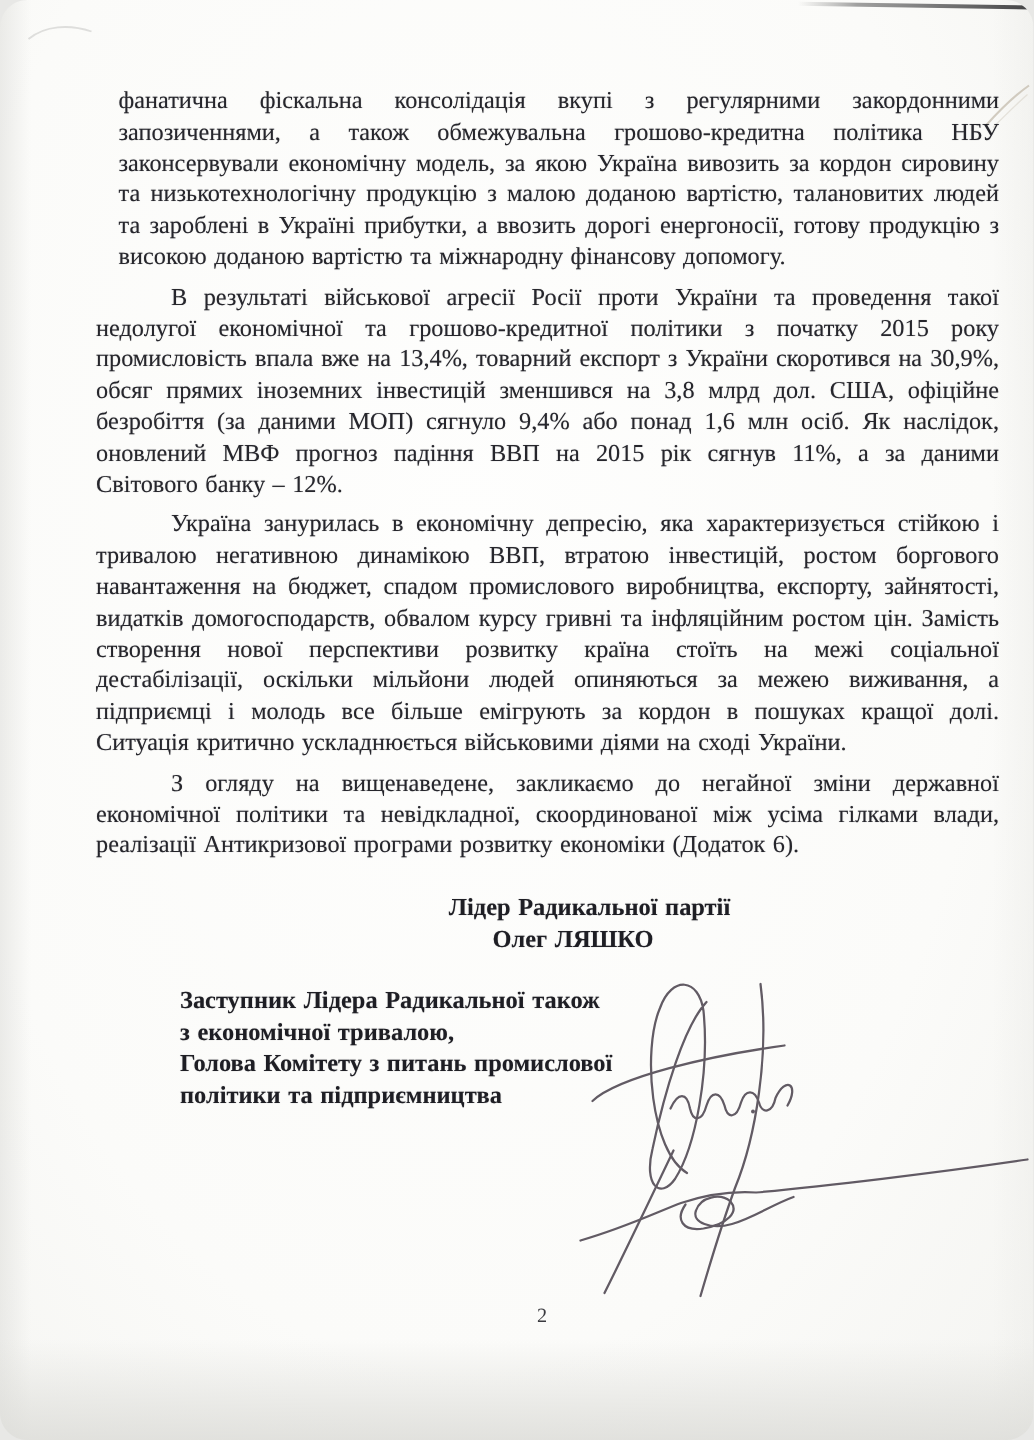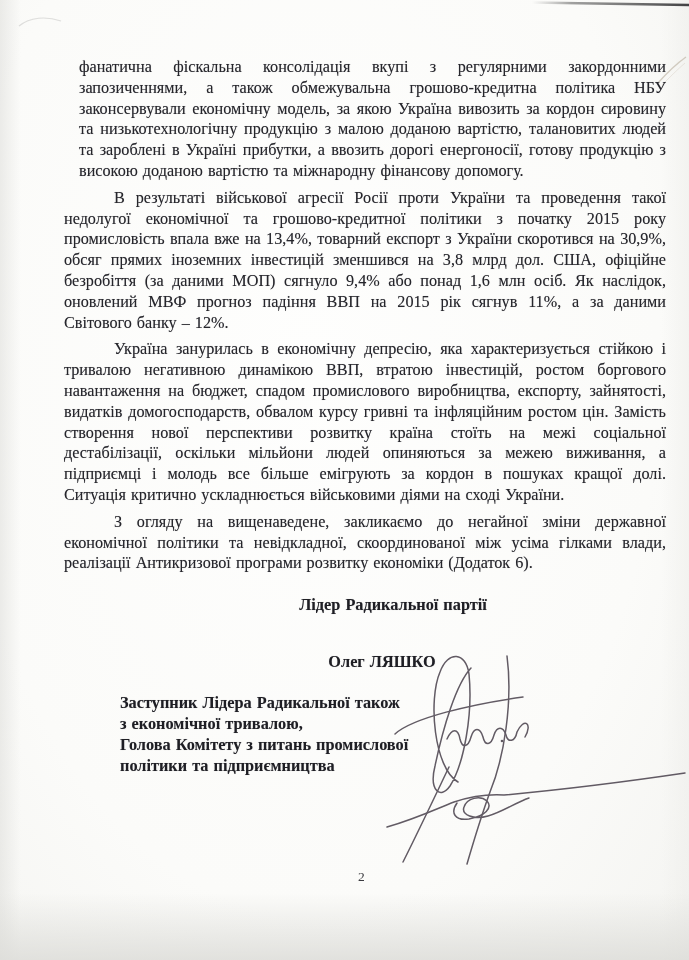--- a/index.html
+++ b/index.html
@@ -11,20 +11,21 @@
   .page {
     position: relative;
     width: 689px;
     height: 960px;
     margin: 0 auto;
     overflow: hidden;
     background:
       linear-gradient(180deg, rgba(233,233,230,0) 93%, rgba(221,221,217,0.85) 100%),
       linear-gradient(90deg, rgba(224,224,221,0.6) 0%, rgba(252,252,251,0) 3%, rgba(252,252,251,0) 96%, rgba(236,236,233,0.5) 100%),
       radial-gradient(ellipse at 45% 38%, #fefefd 0%, #fbfbf9 65%, #f4f4f1 100%);
+    border-radius: 18px;
   }
   .body-text {
     position: absolute;
     top: 57px;
     left: 64px;
     width: 602px;
     font-size: 16.2px;
     line-height: 20.8px;
     color: #26262c;
     text-align: justify;
@@ -65,21 +66,20 @@
   .signer-row.row2 {
     margin-top: 20px;
     align-items: flex-end;
   }
   .titles span {
     display: block;
   }
   .signer-name {
     white-space: nowrap;
     padding-right: 22px;
-    margin-top: 36px;
   }
   .page-number {
     position: absolute;
     left: 358px;
     top: 869px;
     font-size: 13.5px;
     color: #3a3a3f;
   }
   .signatures-svg {
     position: absolute;

